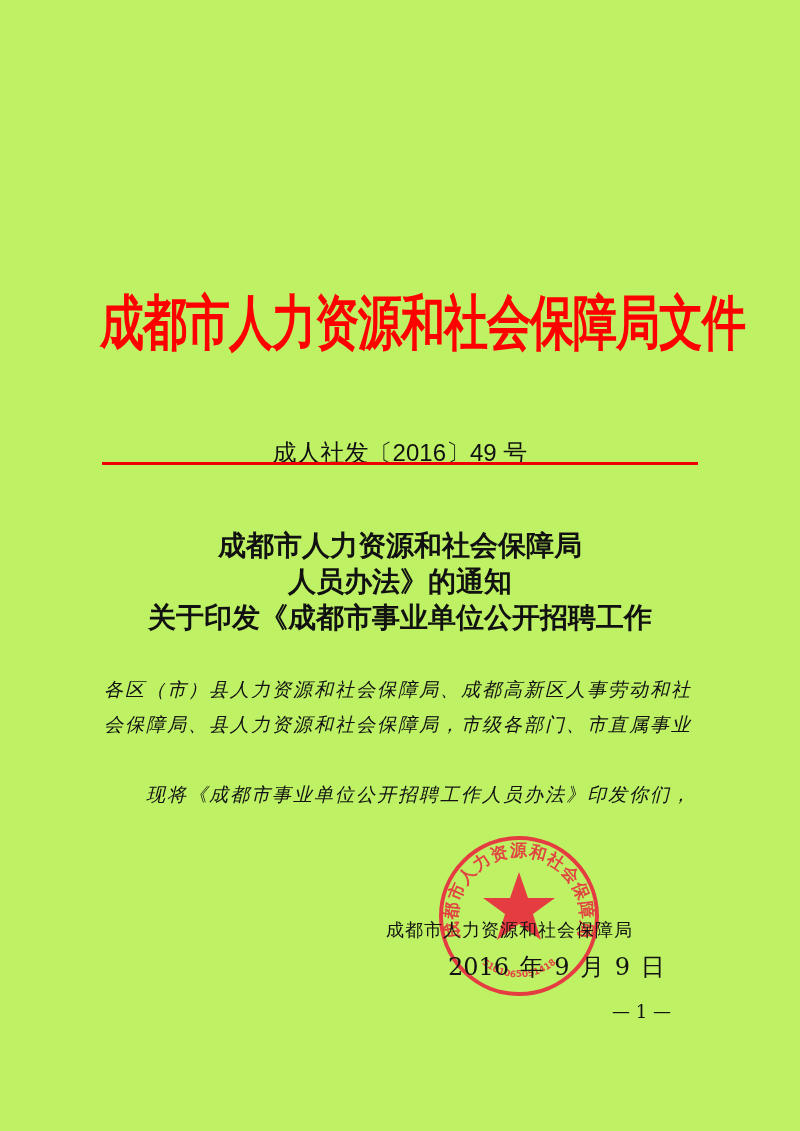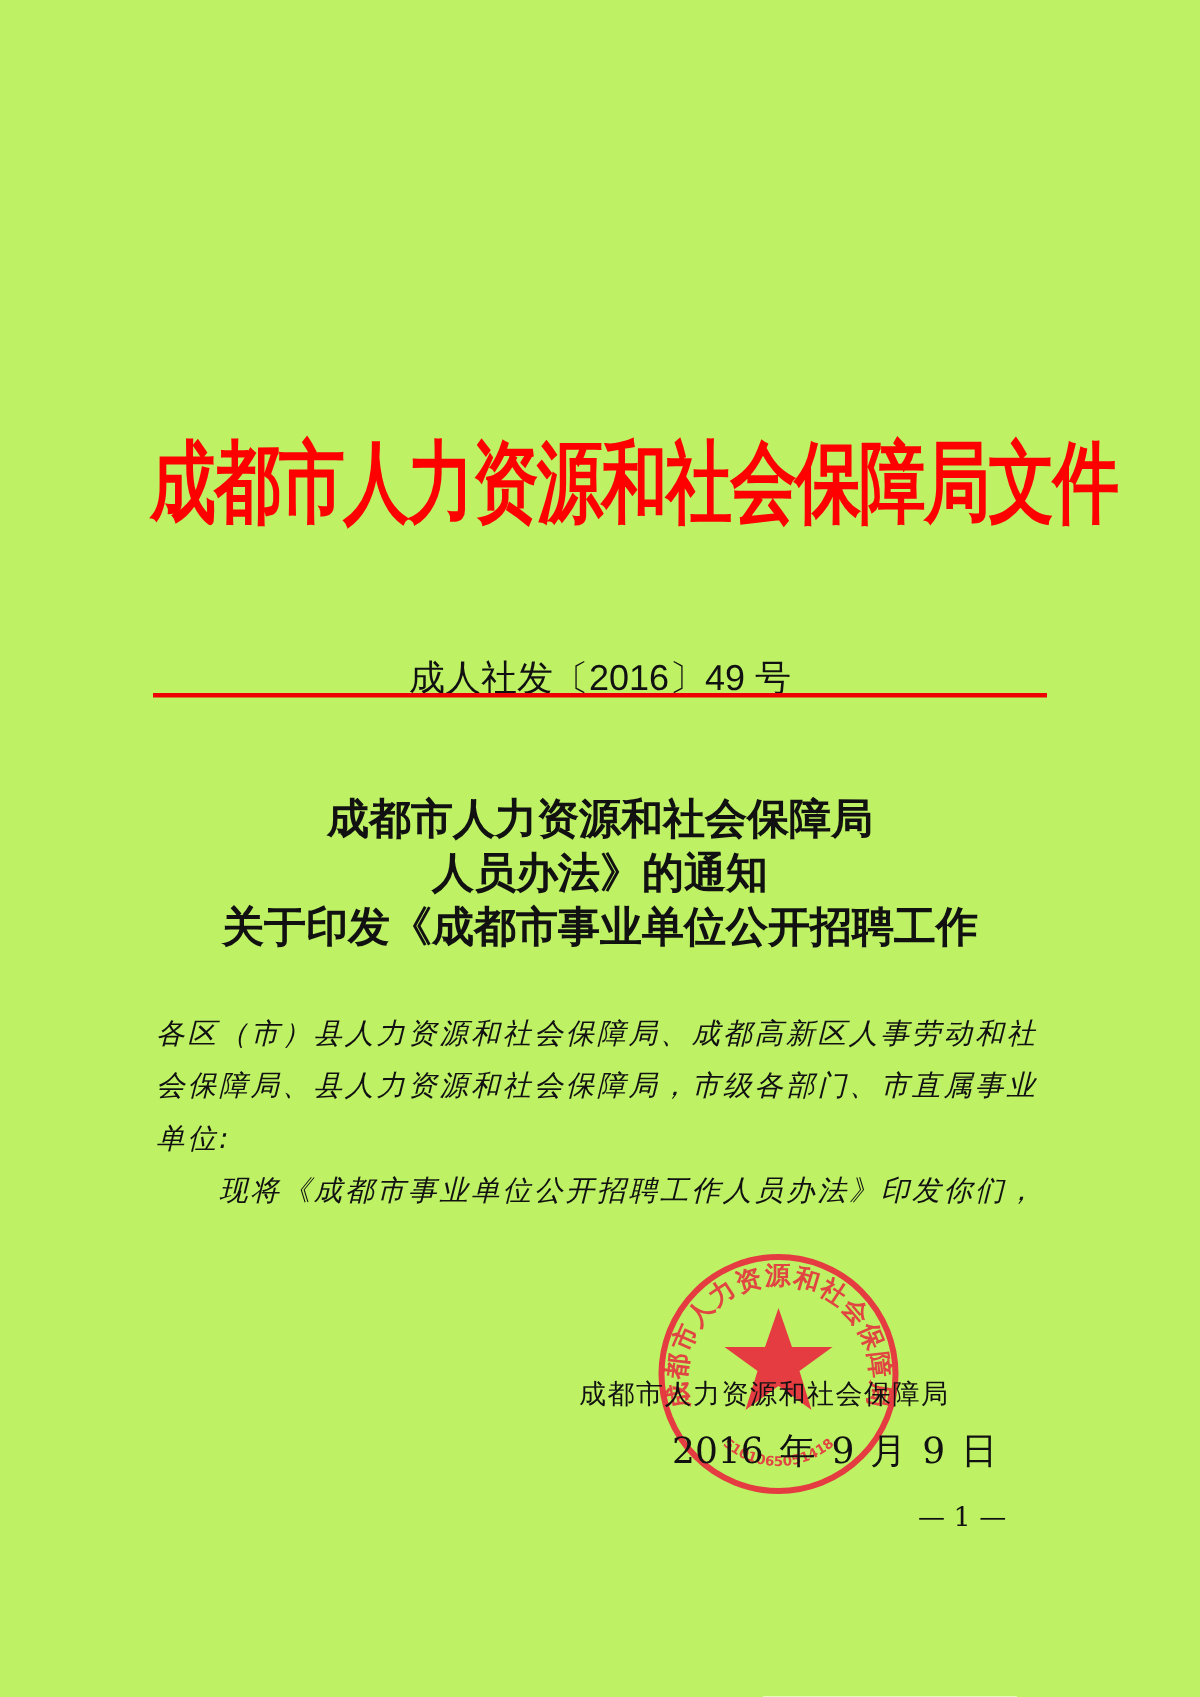--- a/index.html
+++ b/index.html
@@ -85,21 +85,20 @@
 
   <div class="notice-title">
     <div>成都市人力资源和社会保障局</div>
     <div>人员办法》的通知</div>
     <div>关于印发《成都市事业单位公开招聘工作</div>
   </div>
 
   <div class="body-text recipients">
     <div>各区（市）县人力资源和社会保障局、成都高新区人事劳动和社</div>
     <div>会保障局、县人力资源和社会保障局，市级各部门、市直属事业</div>
-    <div>单位:</div>
   </div>
 
   <div class="body-text para">
     <div class="indent">现将《成都市事业单位公开招聘工作人员办法》印发你们，</div>
   </div>
 
   <svg class="seal" viewBox="0 0 164 164" xmlns="http://www.w3.org/2000/svg">
     <defs>
       <path id="sealArc" d="M 82 82 m -60 0 a 60 60 0 1 1 120 0" fill="none"></path>
       <path id="sealArcTop" d="M 30 118 A 62 62 0 1 1 134 118" fill="none"></path>

